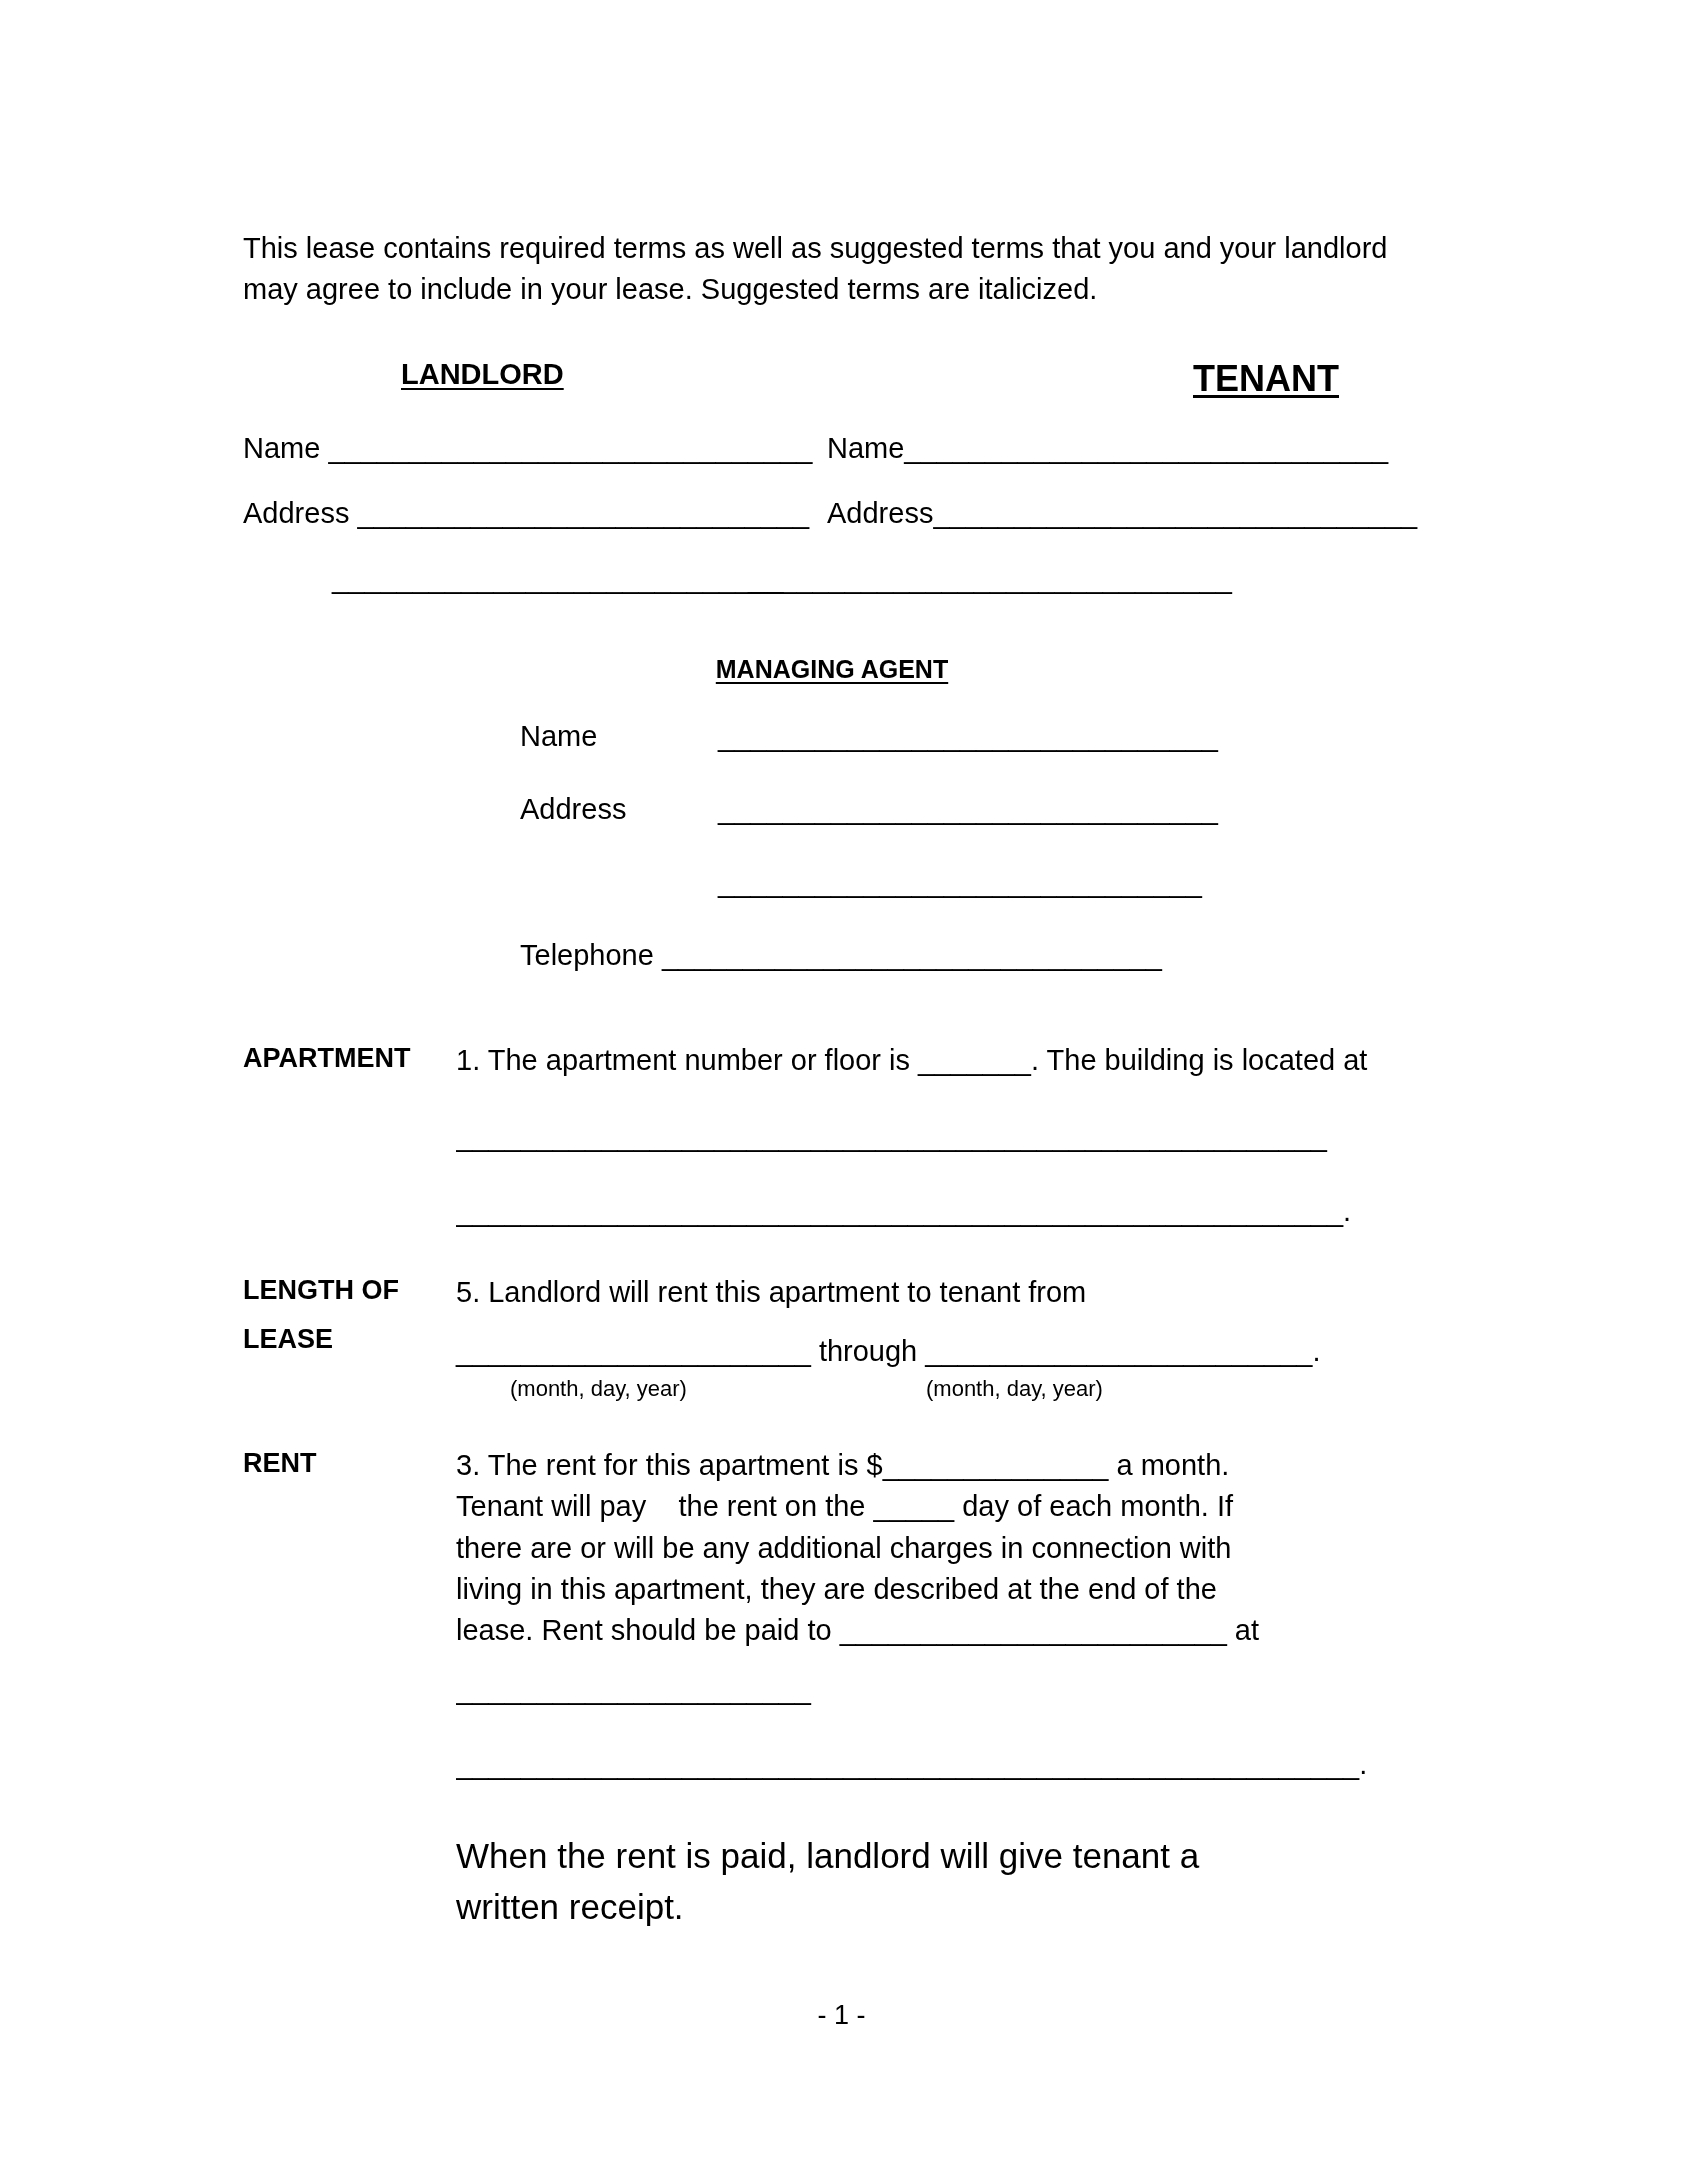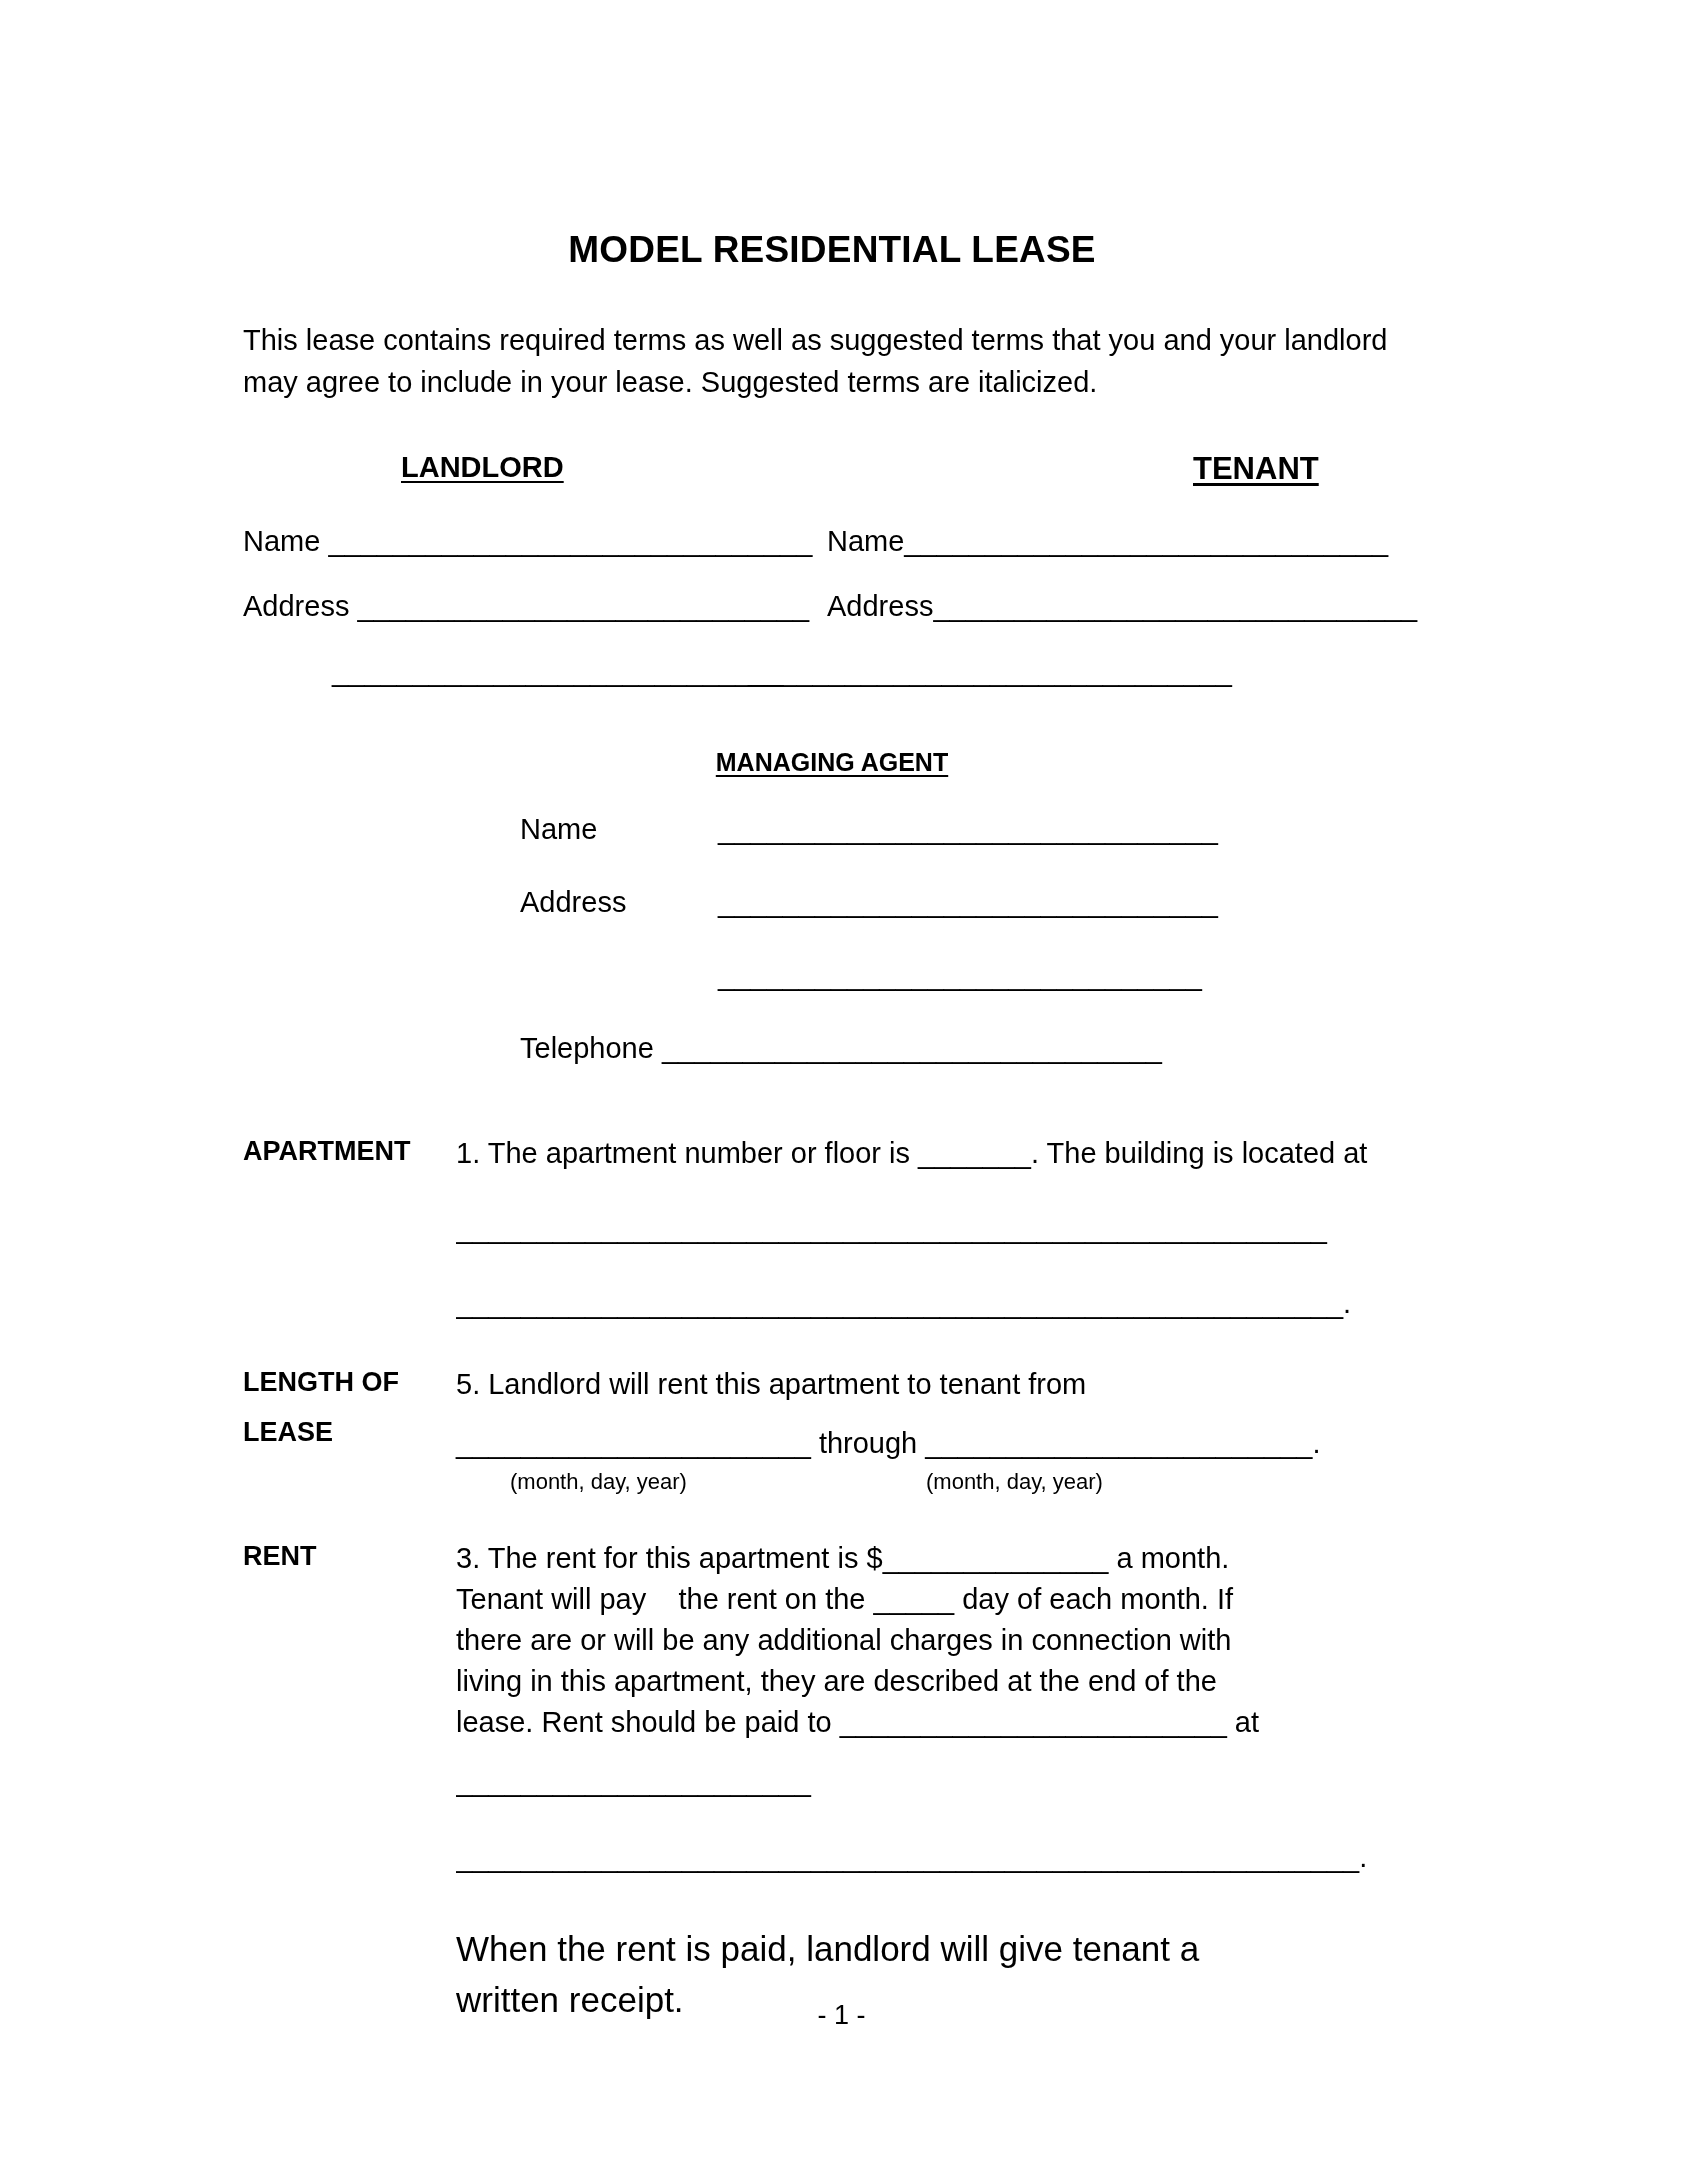--- a/index.html
+++ b/index.html
@@ -58,21 +58,21 @@
     top: 0;
     font-size: 29px;
     font-weight: bold;
     text-decoration: underline;
     text-underline-offset: 4px;
   }
   .party-head .tenant-h {
     position: absolute;
     left: 950px;
     top: 0;
-    font-size: 31px;
+    font-size: 36px;
     font-weight: bold;
     text-decoration: underline;
     text-underline-offset: 4px;
   }
 
   
   .party-row {
     position: relative;
     height: 65px;
     font-size: 29px;
@@ -196,21 +196,20 @@
     font-size: 27px;
   }
 </style>
 </head>
 <body>
 
 <div class="page">
 
   <div class="content">
 
-    <h1 class="doc-title">MODEL RESIDENTIAL LEASE</h1>
 
     <p class="intro">This lease contains required terms as well as suggested terms that you and your landlord may agree to include in your lease. Suggested terms are italicized.</p>
 
     <div class="party-head">
       <span class="landlord-h">LANDLORD</span>
       <span class="tenant-h">TENANT</span>
     </div>
 
     <div class="party-row">
       <span class="col-l"><span>Name </span><span>______________________________</span></span>

